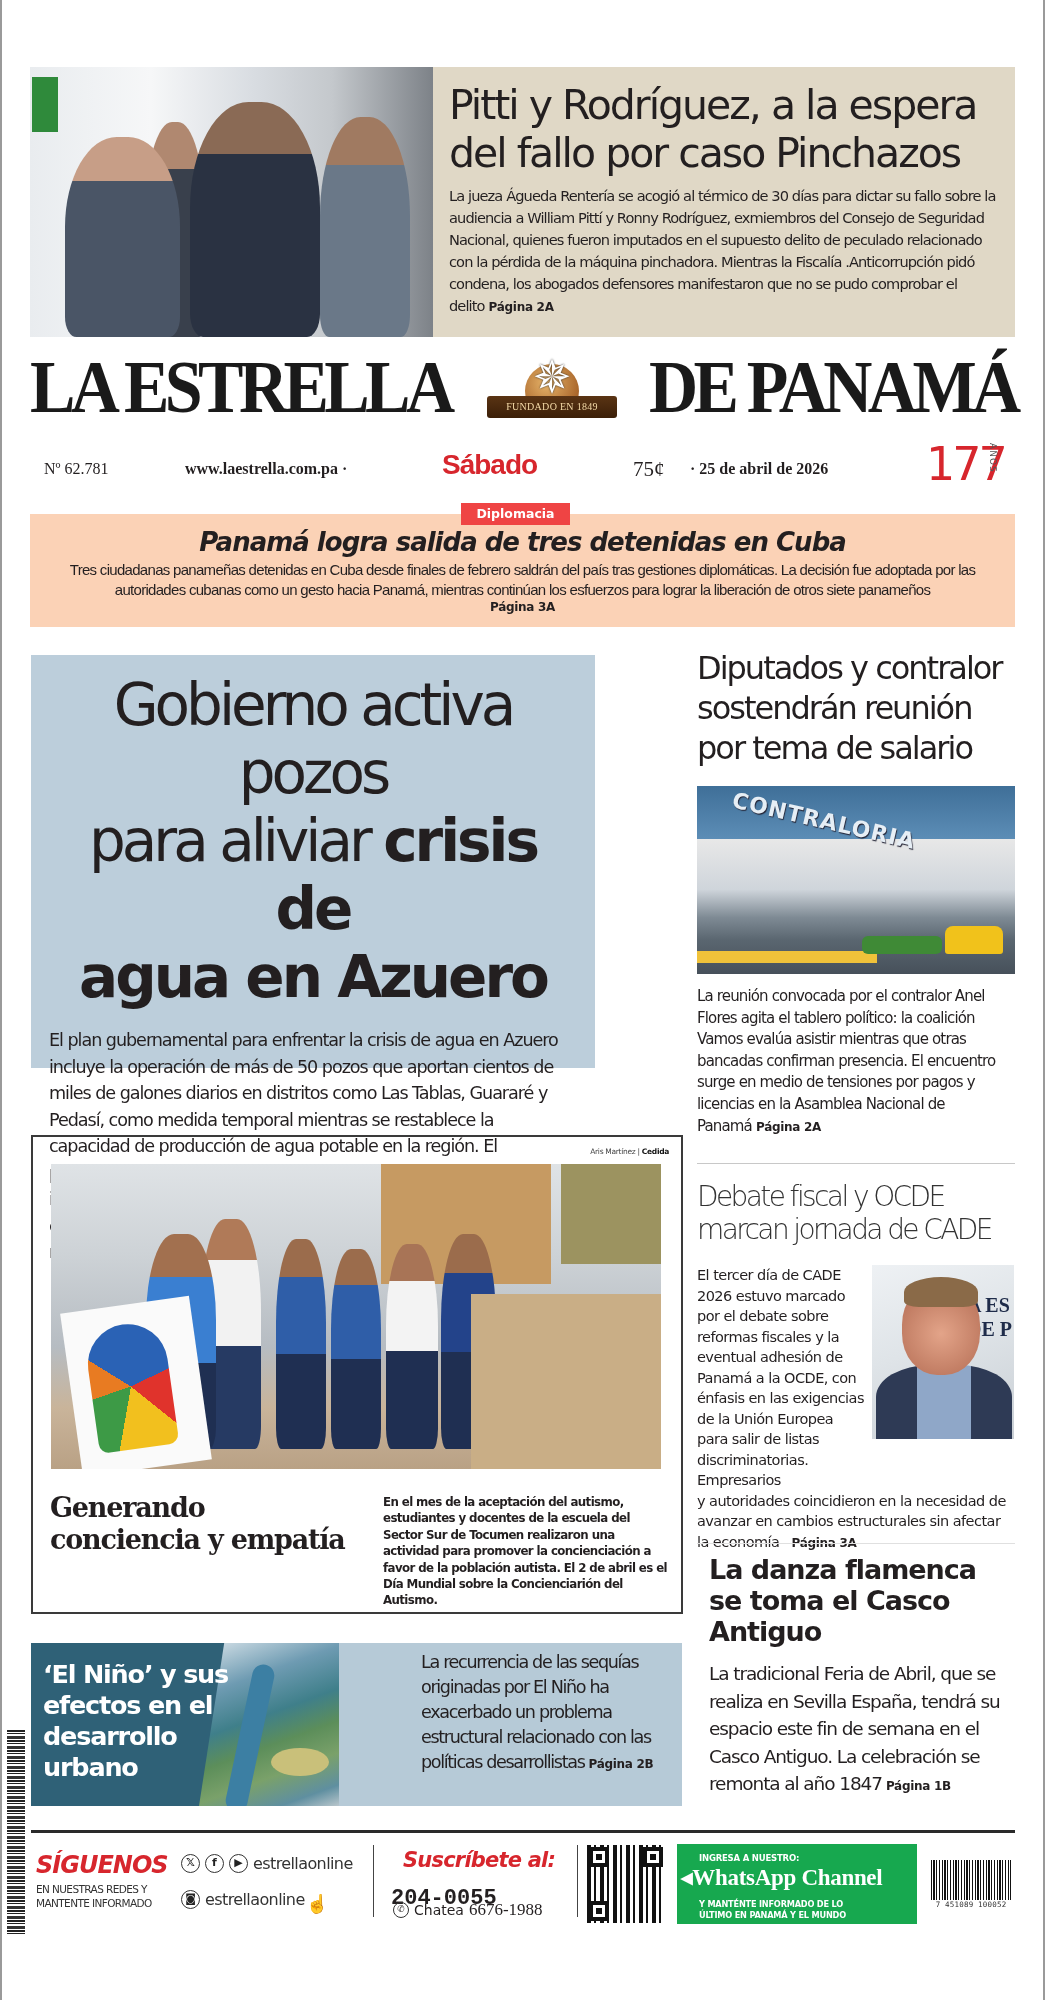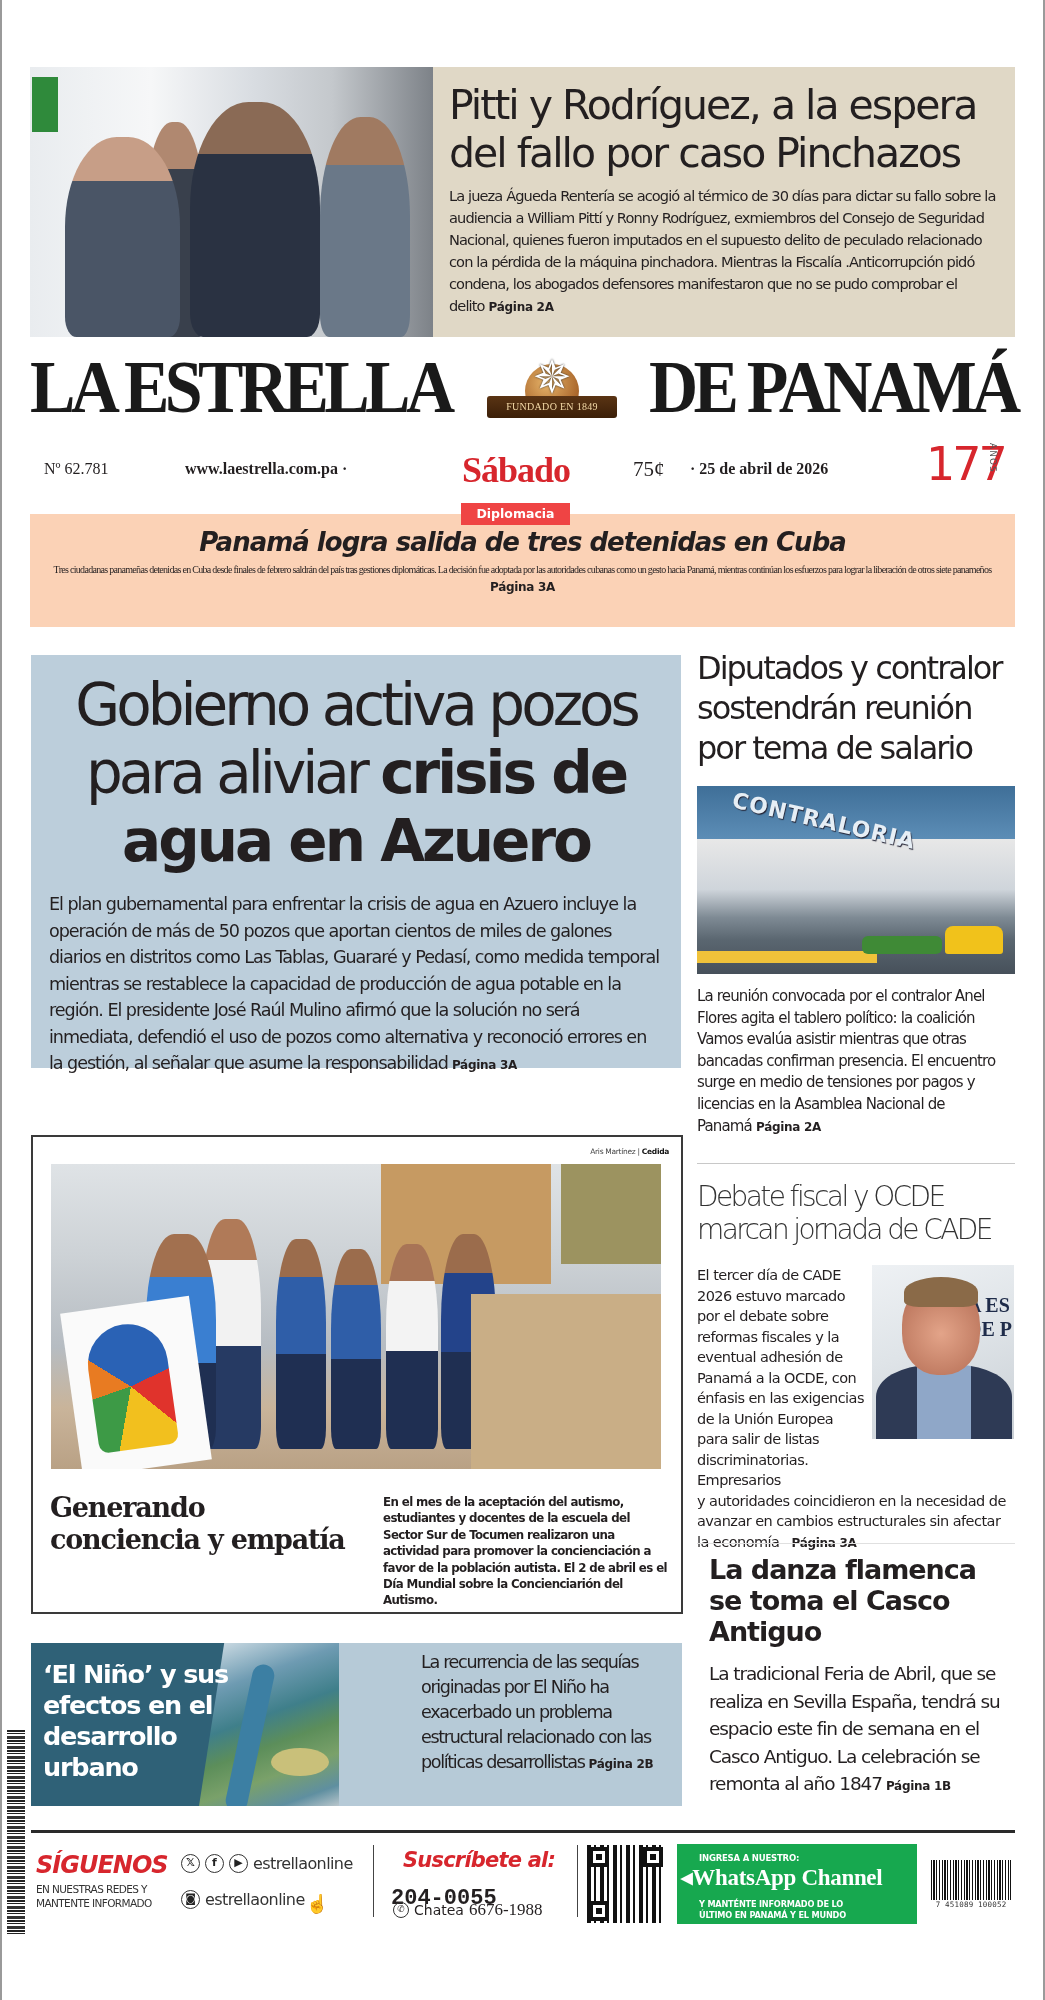--- a/index.html
+++ b/index.html
@@ -28,34 +28,34 @@
   .mast-word.right { transform-origin: right center; }
   .emblem { position: relative; width: 130px; height: 70px; flex: none; }
   .emblem .globe { position: absolute; left: 38px; top: 12px; width: 54px; height: 54px; border-radius: 50%; background: radial-gradient(circle at 40% 35%, #e7b46a, #a8652a 70%, #6b3a14); }
   .emblem .star { position: absolute; left: 44px; top: 2px; width: 42px; font-size: 46px; line-height: 46px; text-align: center; color: #fff; text-shadow: 0 0 2px #222; }
   .emblem .ribbon { position: absolute; left: 0; top: 44px; width: 130px; height: 22px; background: linear-gradient(#5a3414,#3b1f08); border-radius: 3px; color: #f3d9a6; font-family: "Liberation Serif", serif; font-size: 10px; text-align: center; line-height: 22px; letter-spacing: 0.3px; }
 
   .dateline { position: absolute; left: 30px; top: 445px; width: 985px; height: 40px; }
   .dl { position: absolute; top: 15px; font-family: "Liberation Serif", serif; font-size: 16px; color: #231f20; }
   .dl-num { left: 14px; }
   .dl-web { left: 155px; font-weight: bold; }
-  .dl-day { left: 432px; top: 4px; font-family: Liberation Serif, serif; font-size: 36px; font-weight: bold; color: #d7262d; letter-spacing: -1px; }
+  .dl-day { left: 412px; top: 4px; font-family: Liberation Sans, sans-serif; font-size: 28px; font-weight: bold; color: #d7262d; letter-spacing: -1px; }
   .dl-price { left: 603px; top: 12px; font-size: 21px; }
   .dl-date { left: 660px; font-weight: bold; }
   .dl-years { left: 896px; top: -6px; font-family: "DejaVu Sans", sans-serif; font-size: 46px; color: #d7262d; letter-spacing: -3px; line-height: 50px; }
   .dl-anos { left: 958px; top: -2px; font-family: "DejaVu Sans", sans-serif; font-size: 9px; color: #555; writing-mode: vertical-rl; letter-spacing: 1px; }
 
   
   .diplo-tag { position: absolute; left: 461px; top: 503px; width: 109px; height: 22px; background: #ef4444; color: #fff; font-family: "DejaVu Sans", sans-serif; font-weight: bold; font-size: 12.5px; text-align: center; line-height: 22px; z-index: 2; }
   .diplo { position: absolute; left: 30px; top: 514px; width: 985px; height: 113px; background: #fbd2b6; text-align: center; padding-top: 12px; }
   .diplo-title { font-family: "DejaVu Sans", sans-serif; font-style: italic; font-size: 26px; letter-spacing: -1px; line-height: 32px; color: #231f20; }
-  .diplo-body { font-family: Liberation Serif, serif; font-size: 10px; line-height: 20px; letter-spacing: -0.7px; color: #231f20; padding: 2px 18px 0; }
-
-  
-  .lead { position: absolute; left: 31px; top: 655px; width: 650px; height: 413px; background: #bccedb; padding: 16px 18px 0 18px; }
+  .diplo-body { font-family: Liberation Sans, sans-serif; font-size: 15px; line-height: 20px; letter-spacing: -0.7px; color: #231f20; padding: 2px 18px 0; }
+
+  
+  .lead { position: absolute; left: 31px; top: 655px; width: 564px; height: 413px; background: #bccedb; padding: 16px 18px 0 18px; }
   .lead-title { text-align: center; font-family: "DejaVu Sans", sans-serif; font-size: 58px; line-height: 68px; letter-spacing: -4px; color: #231f20; font-weight: normal; }
   .lead-title b { font-weight: bold; letter-spacing: -3px; }
   .lead-body { margin-top: 16px; font-family: "DejaVu Sans", sans-serif; font-size: 17.6px; line-height: 26.5px; letter-spacing: -1.05px; color: #231f20; }
 
   
   .rcol { position: absolute; left: 697px; top: 648px; width: 318px; }
   .rc-title1 { font-family: "DejaVu Sans", sans-serif; font-size: 32px; line-height: 40px; letter-spacing: -2px; color: #231f20; font-weight: normal; }
   .contraloria-photo { position: absolute; left: 0; top: 138px; width: 318px; height: 188px; background: linear-gradient(180deg,#3f6f98 0%,#5c8db6 28%,#e8e8e8 28%,#cfd5db 55%,#7e8a94 70%,#5a6670 82%,#46505a 100%); overflow: hidden; }
   .contraloria-photo .sign { position: absolute; left: 32px; top: 28px; width: 240px; height: 30px; color: #e6eef5; font-family: "DejaVu Sans", sans-serif; font-weight: bold; font-size: 22px; transform: rotate(13deg); letter-spacing: 1px; text-shadow: 1px 1px 1px #223; }
   .contraloria-photo .taxi { position: absolute; left: 248px; top: 140px; width: 58px; height: 28px; background: #f1c21b; border-radius: 8px 8px 3px 3px; }

